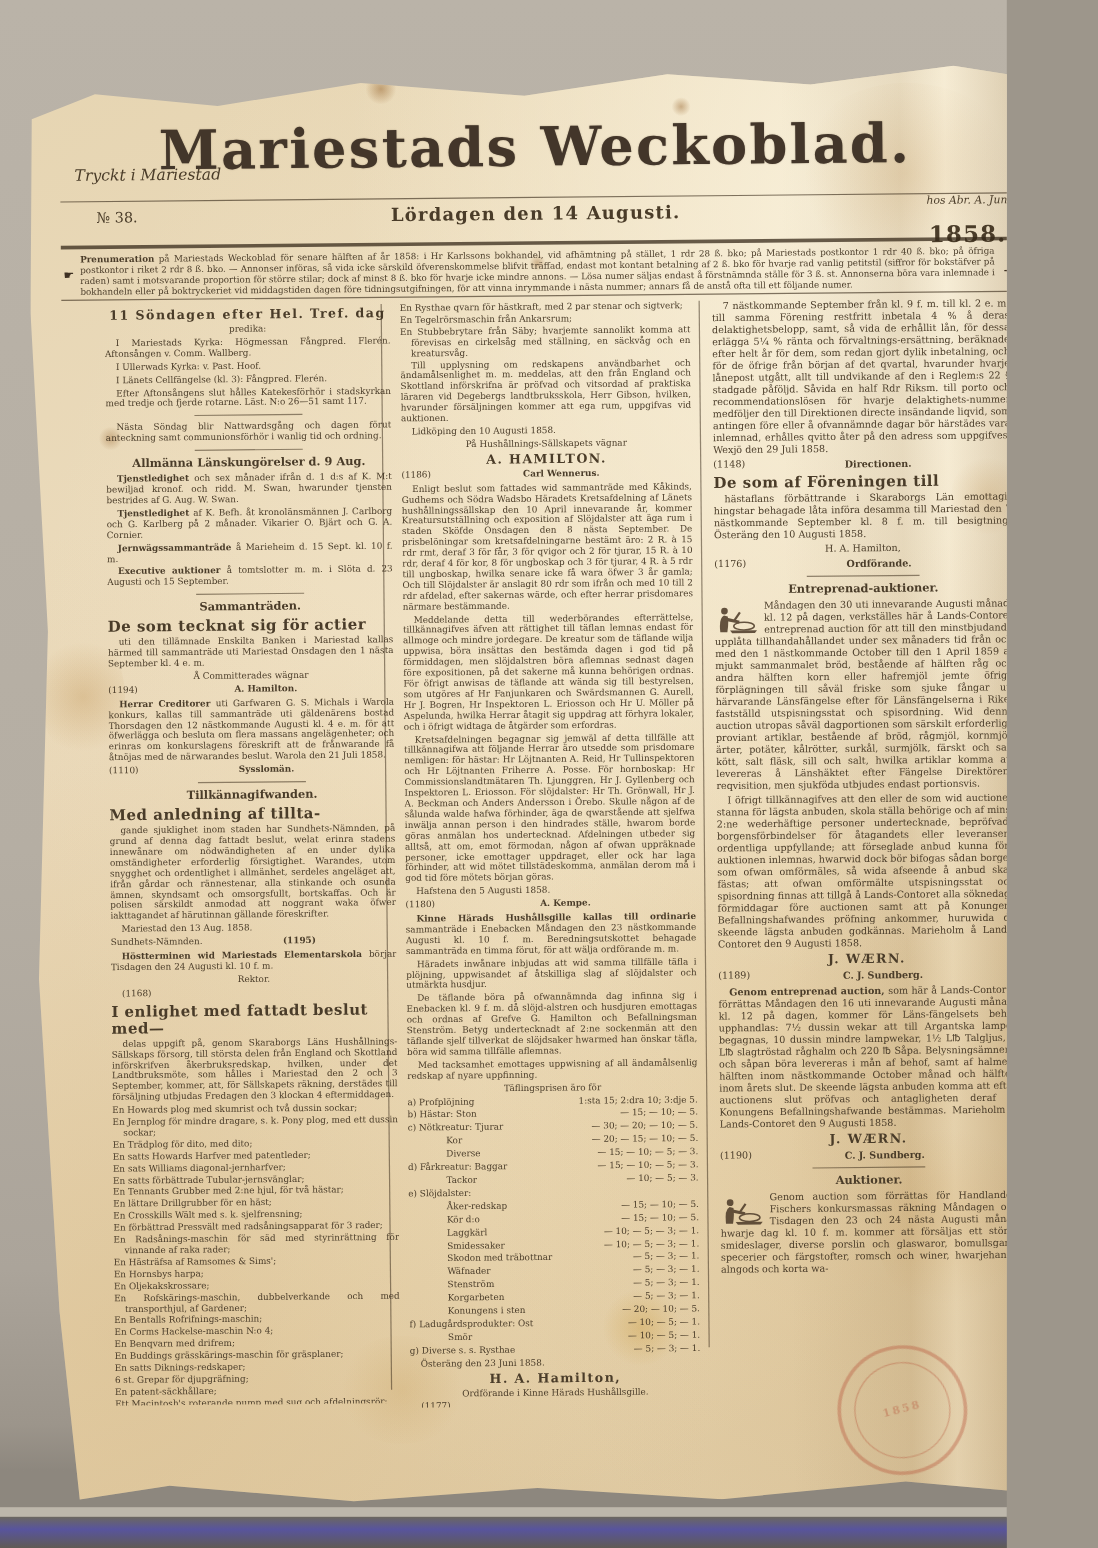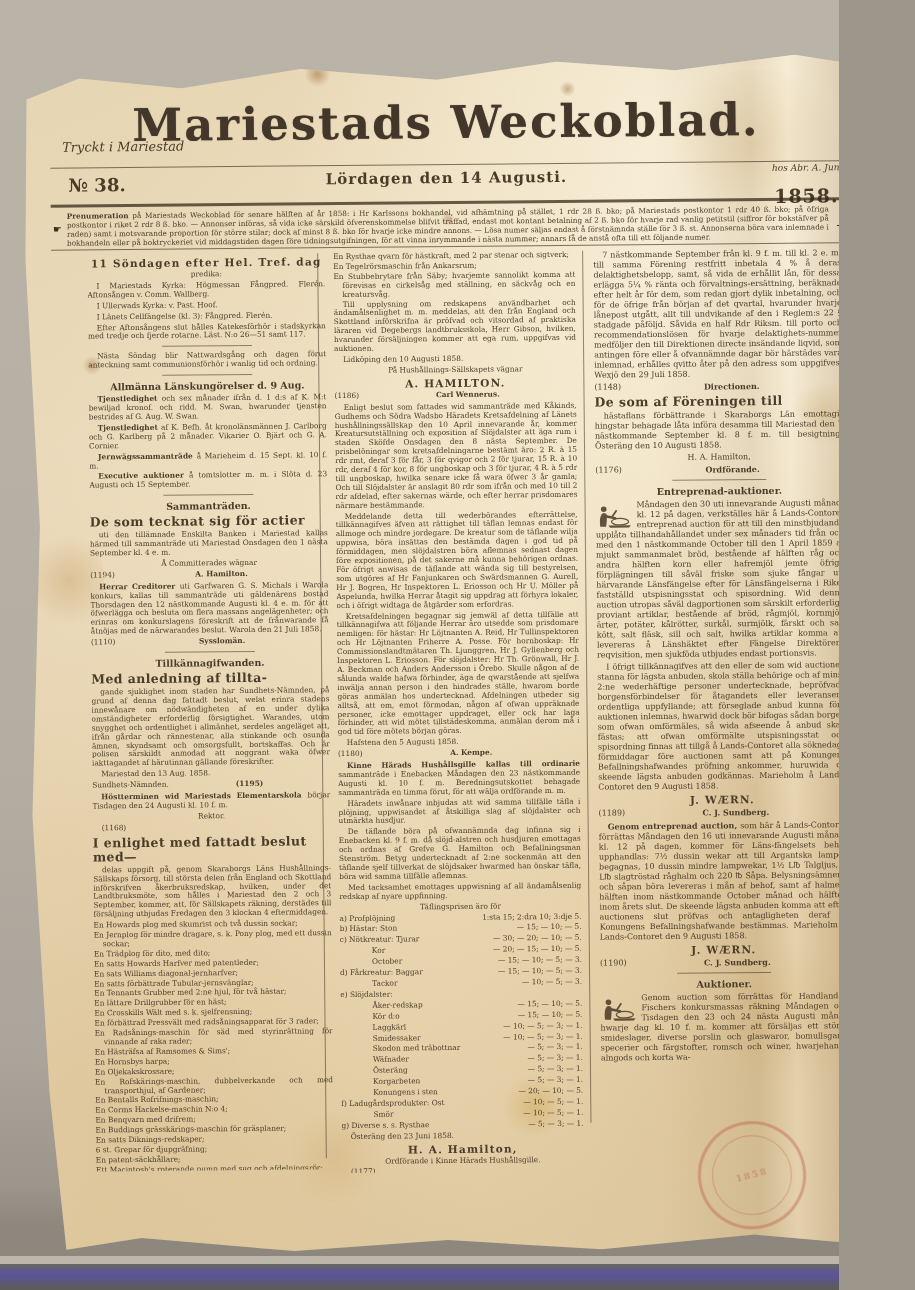--- a/index.html
+++ b/index.html
@@ -24,21 +24,21 @@
         background:linear-gradient(90deg,transparent 0%,rgba(120,90,50,.10) 45%,rgba(255,250,235,.22) 62%,rgba(115,85,48,.20) 92%,rgba(90,65,38,.28) 100%);}
   .content{position:absolute;left:0;top:0;width:852px;height:1206px;color:#4a3c29;}
   .m-title{position:absolute;left:0;top:44px;width:100%;text-align:center;
            font-size:45px;font-weight:bold;letter-spacing:2px;color:#43362a;
            text-shadow:0 0 1px rgba(60,45,30,.55);}
   .m-imprint{position:absolute;left:42px;top:84px;font-size:13px;font-style:italic;}
   .rule{position:absolute;background:rgba(62,48,30,.65);}
   .rule-1{left:30px;top:112px;width:792px;height:1px;}
   .rule-2{left:30px;top:149px;width:792px;height:3px;background:rgba(55,42,26,.75);}
   .rule-3{left:30px;top:194px;width:792px;height:1px;}
-  .m-issue{position:absolute;left:48px;top:119px;font-size:18px;font-weight:bold;}
+  .m-issue{position:absolute;left:60px;top:119px;font-size:12px;font-weight:normal;}
   .m-date{position:absolute;left:0;top:117px;width:100%;text-align:center;font-size:15px;font-weight:bold;letter-spacing:1px;}
   .m-vendor{position:absolute;right:30px;top:114px;font-size:9px;font-style:italic;}
   .m-year{position:absolute;right:34px;top:136px;font-size:19px;font-weight:bold;letter-spacing:1px;}
   .preamble{position:absolute;left:46px;top:156px;width:762px;font-size:7.3px;line-height:9px;text-align:justify;}
   .hand{position:absolute;font-size:10px;color:#3e3022;}
   .hand-l{left:32px;top:168px;}
   .hand-r{right:28px;top:173px;transform:scaleX(-1);}
   .col{position:absolute;top:200px;font-size:7.4px;line-height:8.9px;text-align:justify;overflow:hidden;}
   .col-1{left:66px;width:238px;height:916px;}
   .col-2{left:312px;width:242px;height:920px;}
@@ -211,21 +211,21 @@
           </div>
           <div class="blk blk-tr">
             <span class="trl">c) Nötkreatur: Tjurar</span>
             <span class="trv">— 30; — 20; — 10; — 5.</span>
           </div>
           <div class="blk blk-tr">
             <span class="trl ind">Kor</span>
             <span class="trv">— 20; — 15; — 10; — 5.</span>
           </div>
           <div class="blk blk-tr">
-            <span class="trl ind">October</span>
+            <span class="trl ind">Diverse</span>
             <span class="trv">— 15; — 10; — 5; — 3.</span>
           </div>
           <div class="blk blk-tr">
             <span class="trl">d) Fårkreatur: Baggar</span>
             <span class="trv">— 15; — 10; — 5; — 3.</span>
           </div>
           <div class="blk blk-tr">
             <span class="trl ind">Tackor</span>
             <span class="trv">— 10; — 5; — 3.</span>
           </div>
@@ -251,21 +251,21 @@
           </div>
           <div class="blk blk-tr">
             <span class="trl ind">Skodon med träbottnar</span>
             <span class="trv">— 5; — 3; — 1.</span>
           </div>
           <div class="blk blk-tr">
             <span class="trl ind">Wäfnader</span>
             <span class="trv">— 5; — 3; — 1.</span>
           </div>
           <div class="blk blk-tr">
-            <span class="trl ind">Österäng</span>
+            <span class="trl ind">Stenström</span>
             <span class="trv">— 5; — 3; — 1.</span>
           </div>
           <div class="blk blk-tr">
             <span class="trl ind">Korgarbeten</span>
             <span class="trv">— 5; — 3; — 1.</span>
           </div>
           <div class="blk blk-tr">
             <span class="trl ind">Konungens i sten</span>
             <span class="trv">— 20; — 10; — 5.</span>
           </div>

